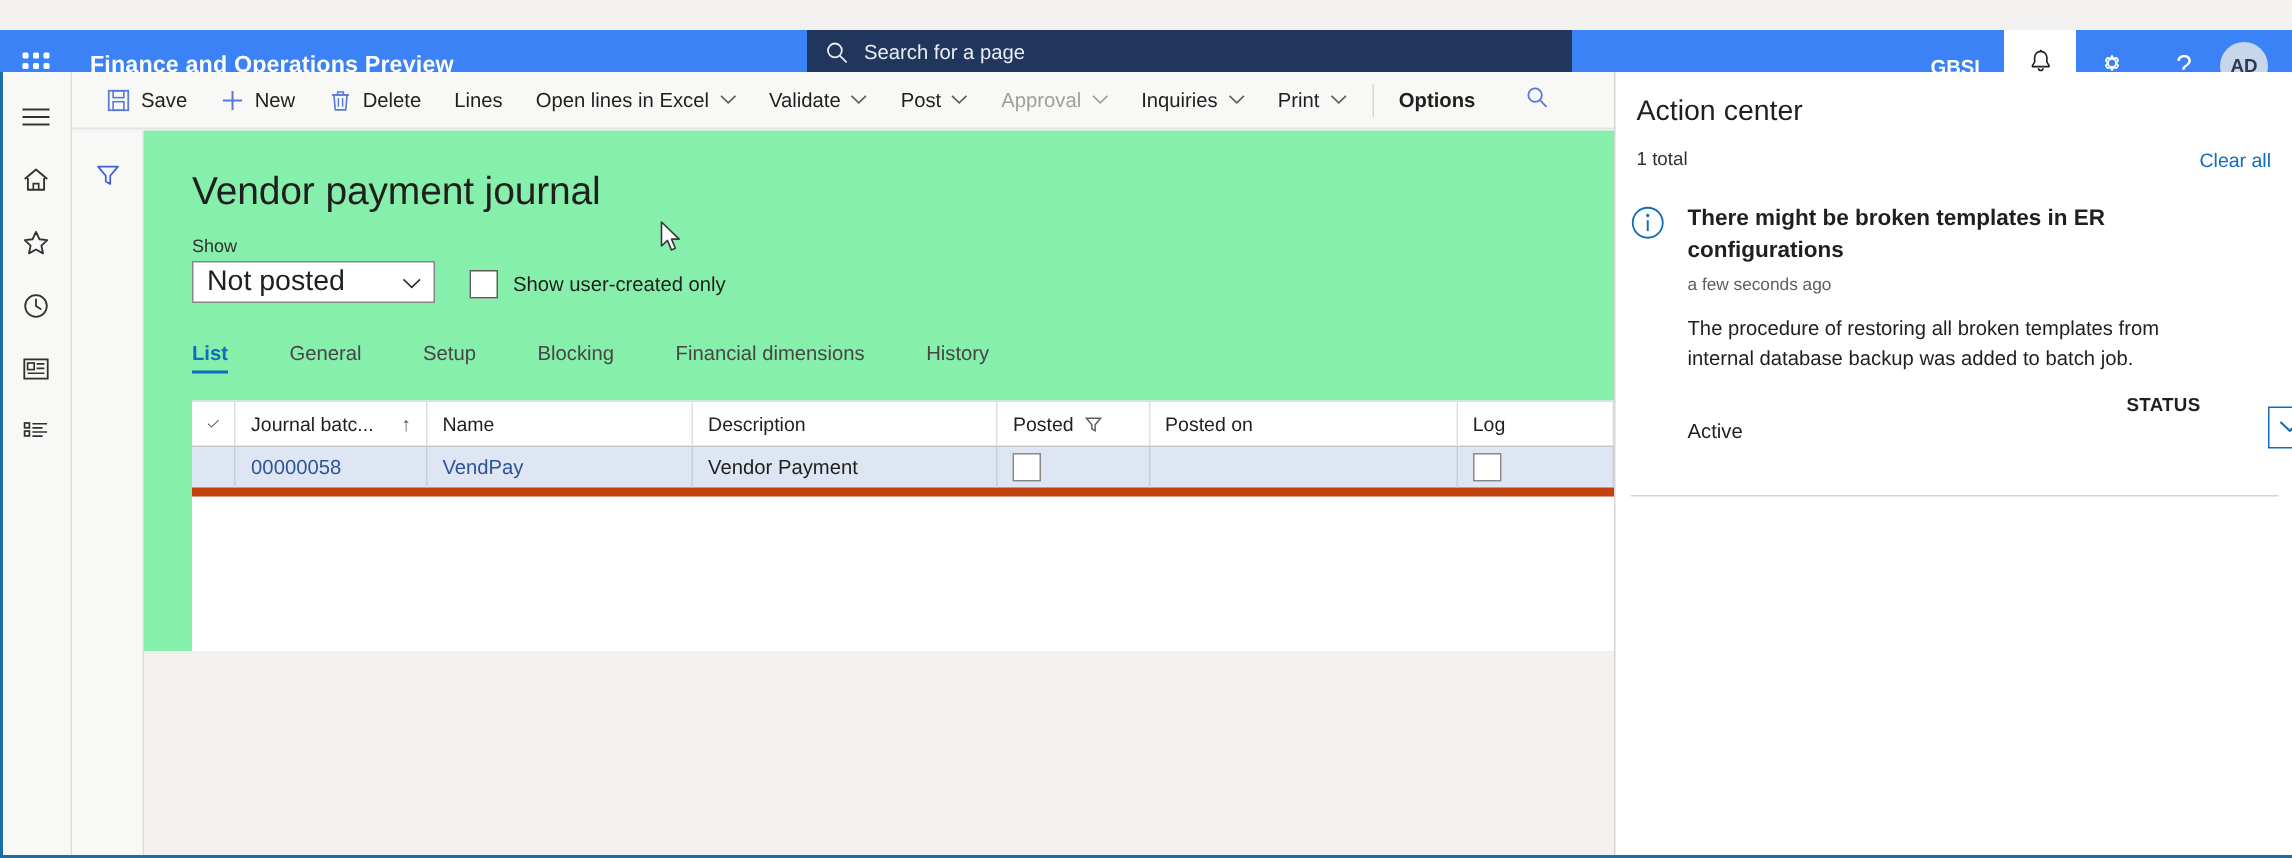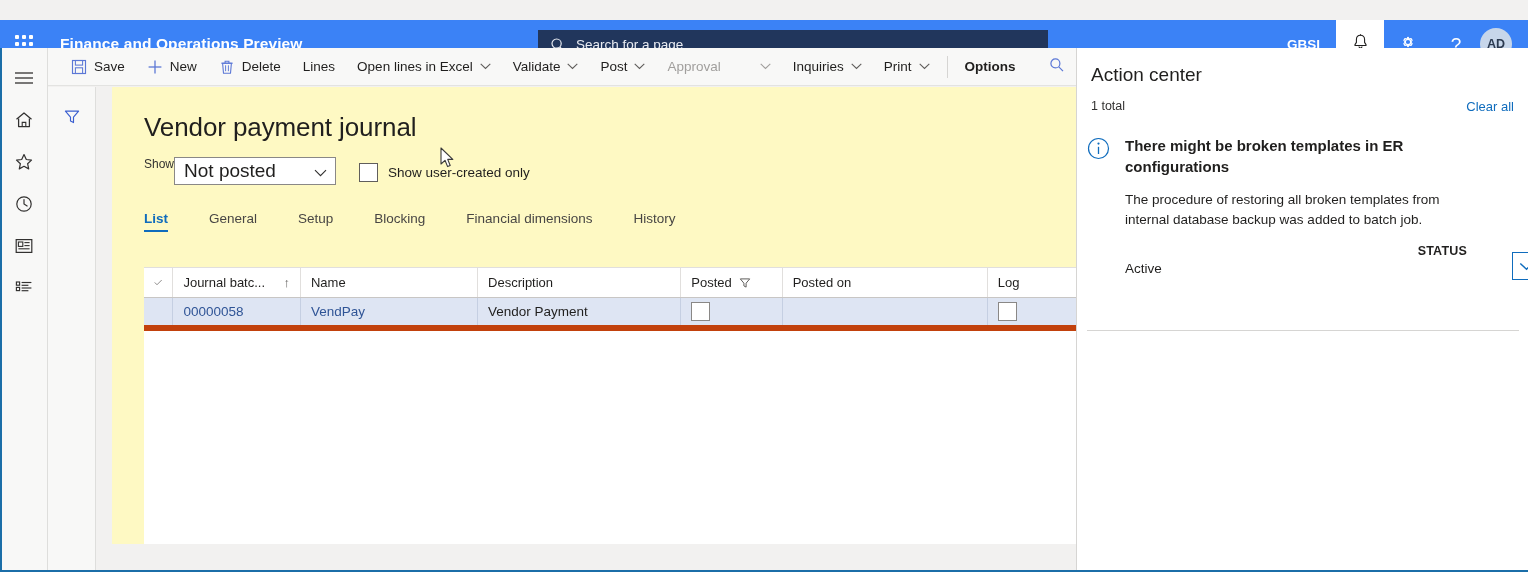--- a/index.html
+++ b/index.html
@@ -40,21 +40,21 @@
   }
   .app-title {
     color: #ffffff;
     font-size: 15.5px;
     font-weight: bold;
     margin-left: 12px;
     letter-spacing: 0.1px;
     white-space: nowrap;
   }
   .search-wrap {
-    position: absolute; left: 538px; top: 10px;
+    position: absolute; left: 538px; top: 0;
     width: 510px; height: 29px;
     background: #21365c;
     display: flex; align-items: center;
     padding-left: 12px;
     cursor: text;
   }
   .search-icon-sm { flex: 0 0 auto; margin-right: 10px; display:flex; }
   .search-ph {
     color: #e9ecf2; font-size: 13.5px;
     white-space: nowrap;
@@ -111,21 +111,21 @@
     display: flex; align-items: center;
     padding-left: 12px;
   }
   .cmd {
     display: flex; align-items: center;
     height: 34px; padding: 0 11px;
     font-size: 13.5px; color: #201f1e;
     cursor: pointer; white-space: nowrap;
   }
   .cmd.bold { font-weight: bold; }
-  .cmd.disabled { color: #a19f9d; cursor: default; gap: 32px; }
+  .cmd.disabled { color: #a19f9d; cursor: default; }
   .cmd .ico { margin-right: 7px; display: flex; align-items: center; }
   .cmd .chev { margin-left: 7px; display: flex; align-items: center; }
   .cmd-sep {
     width: 1px; height: 22px; background: #d6d5d3; margin: 0 6px;
   }
 
   
   .filterrail {
     position: absolute; left: 48px; top: 87px;
     width: 48px; height: 485px;
@@ -133,36 +133,36 @@
     border-right: 1px solid #dededc;
   }
   .filter-btn {
     width: 48px; height: 40px;
     display: flex; align-items: center; justify-content: center;
     margin-top: 10px; cursor: pointer;
   }
 
   
   .content {
-    position: absolute; left: 112px; top: 87px;
-    width: 980px; height: 457px;
-    background: #fef9c3;
+    position: absolute; left: 96px; top: 87px;
+    width: 980px; height: 347px;
+    background: #86efac;
     overflow: hidden;
   }
   .page-title {
     font-size: 26px; color: #201f1e;
     font-weight: normal;
     margin: 25px 0 0 32px;
     letter-spacing: -0.1px;
   }
   .filterrow {
     display: flex; align-items: flex-end;
     margin: 14px 0 0 32px;
   }
-  .show-group { display: flex; }
+  .show-group { display: flex; flex-direction: column; }
   .show-label {
     font-size: 12px; color: #323130; margin-bottom: 3px;
   }
   .combo {
     width: 162px; height: 28px;
     background: #ffffff;
     border: 1px solid #8a8886;
     display: flex; align-items: center;
     justify-content: space-between;
     padding: 0 8px 0 9px;
@@ -647,20 +647,21 @@
     <div class="ac-notif">
       <span class="ac-infoicon">
         <svg width="23" height="23" viewBox="0 0 23 23">
           <circle cx="11.5" cy="11.5" r="10" fill="none" stroke="#0f6cbd" stroke-width="1.2"></circle>
           <circle cx="11.5" cy="6.6" r="1.1" fill="#0f6cbd"></circle>
           <line x1="11.5" y1="9.8" x2="11.5" y2="17" stroke="#0f6cbd" stroke-width="1.3"></line>
         </svg>
       </span>
       <div class="ac-body">
         <div class="ac-heading">There might be broken templates in ER configurations</div>
+        <div class="ac-time">a few seconds ago</div>
         <div class="ac-text">The procedure of restoring all broken templates from internal database backup was added to batch job.</div>
         <div class="ac-status-label">STATUS</div>
         <div class="ac-status-val">Active</div>
       </div>
       <div class="ac-expand">
         <span>
           <svg width="15" height="9" viewBox="0 0 15 9">
               <path d="M1.3 1.4L7.5 7.2 13.7 1.4" fill="none" stroke="#0f6cbd" stroke-width="1.4"></path>
             </svg>
         </span>

